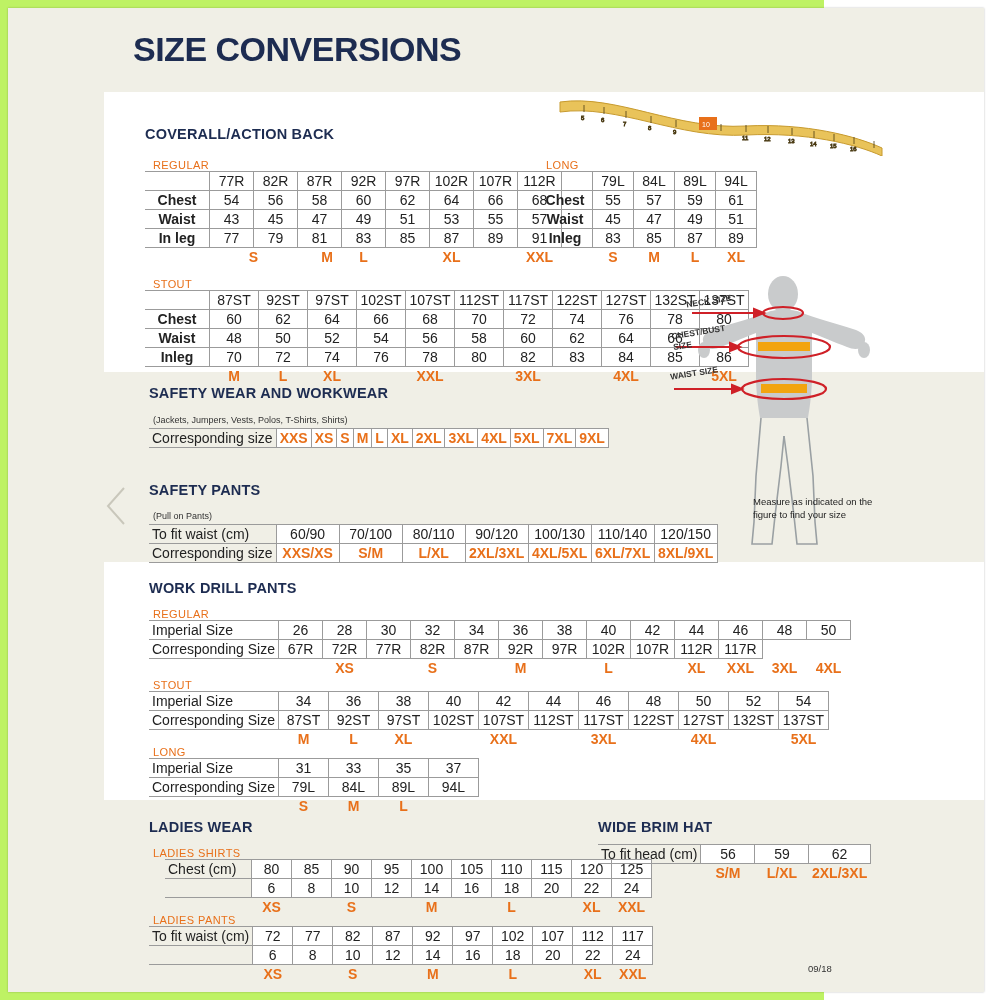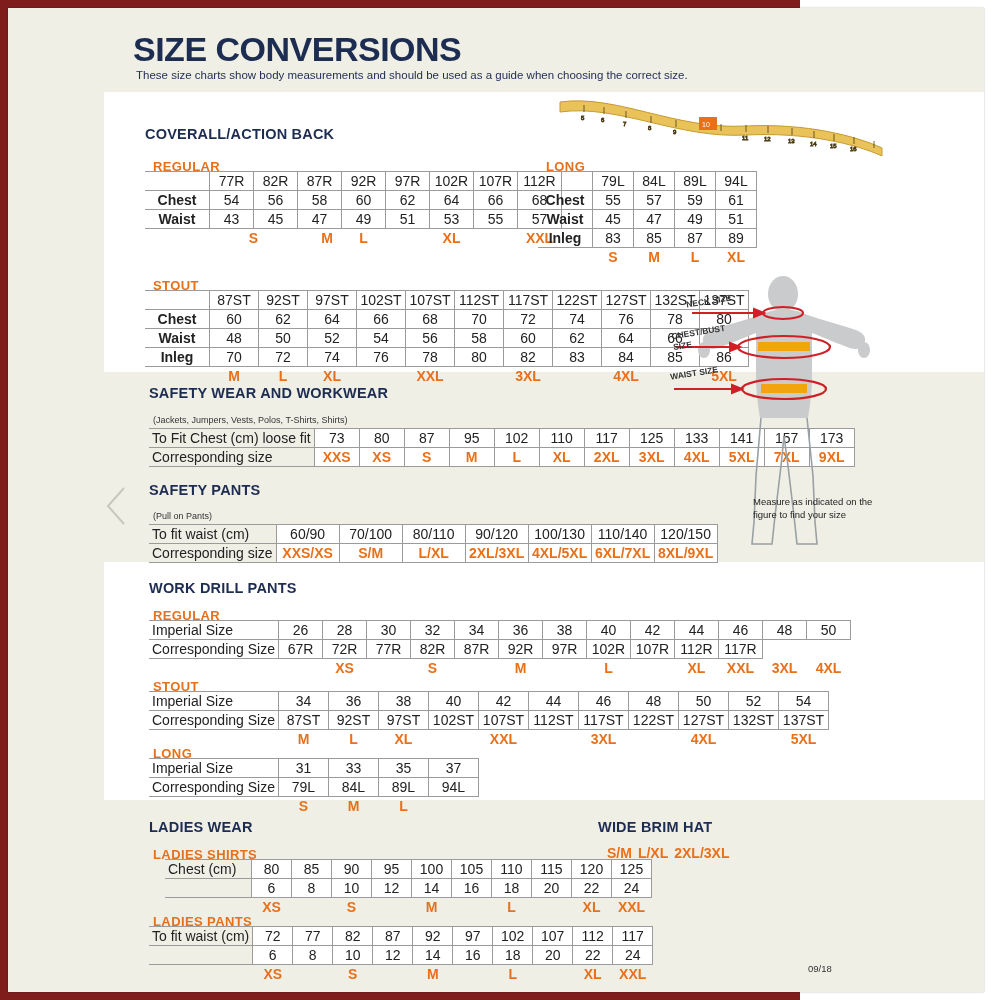--- a/index.html
+++ b/index.html
@@ -5,21 +5,22 @@
   html,body{margin:0;padding:0;}
   body{
     width:1000px;height:1000px;
     background:#ffffff;
     font-family:"Liberation Sans", sans-serif;
     overflow:hidden;
   }
   #page{
     position:relative;
     width:800px;height:1000px;
-    background:#7f1d1d;
+    background:#bef264;
+    padding-left:24px;
   }
   
   .paper{
     position:absolute;
     left:8px;top:8px;width:976px;height:984px;
     background:#ffffff;
     box-shadow:0 0 2px rgba(0,0,0,.25);
     overflow:hidden;
   }
   .leftband{
@@ -45,21 +46,21 @@
   .subtitle{
     position:absolute;left:128px;top:61px;
     font-size:11.5px;color:#1d2c51;
   }
   .sect{
     position:absolute;
     font-size:14.5px;font-weight:bold;color:#1d2c51;letter-spacing:.2px;
   }
   .subsect{
     position:absolute;
-    font-size:13px;font-weight:bold;color:#e8701a;letter-spacing:.4px;text-align:right;
+    font-size:11px;font-weight:normal;color:#e8701a;letter-spacing:.4px;text-align:right;
   }
   .note{
     position:absolute;font-size:9px;color:#333;
   }
   table.grid{
     position:absolute;
     border-collapse:collapse;
     font-size:14px;color:#222;
   }
   table.grid td{
@@ -104,21 +105,20 @@
 
 <div id="page">
   <div class="paper">
 
     <div class="leftband"></div>
     <div class="headerband"></div>
     <div class="midband"></div>
     <div class="lowband"></div>
 
     <h1 class="title">SIZE CONVERSIONS</h1>
-    <div class="subtitle">These size charts show body measurements and should be used as a guide when choosing the correct size.</div>
 
     <div class="tapewrap">
       <svg width="330" height="60" viewBox="0 0 330 60">
         <path d="M4,6 C60,-2 120,34 190,30 C250,27 300,40 326,52 L326,60 C300,48 250,36 190,39 C122,43 62,8 4,16 Z" fill="#e9c35a" stroke="#c79a2e" stroke-width="1"></path>
         <g stroke="#4a3a12" stroke-width="0.8" font-size="6" fill="#3b2f10" font-family="Liberation Sans, sans-serif">
           <line x1="28" y1="9" x2="28" y2="16"></line>
             <text x="25" y="24">5</text>
           <line x1="48" y1="11" x2="48" y2="18"></line>
             <text x="45" y="26">6</text>
           <line x1="70" y1="15" x2="70" y2="22"></line>
@@ -179,20 +179,31 @@
         <td>43</td>
         <td>45</td>
         <td>47</td>
         <td>49</td>
         <td>51</td>
         <td>53</td>
         <td>55</td>
         <td>57</td>
       </tr>
       <tr>
+        <td class="lbl">In leg</td>
+        <td>77</td>
+        <td>79</td>
+        <td>81</td>
+        <td>83</td>
+        <td>85</td>
+        <td>87</td>
+        <td>89</td>
+        <td>91</td>
+      </tr>
+      <tr>
         <td class="blank"></td>
         <td class="sz" colspan="2">S</td>
         <td class="sz" colspan="1" style="padding-left:18px;">M</td>
         <td class="sz">L</td>
         <td class="sz"></td>
         <td class="sz">XL</td>
         <td class="sz"></td>
         <td class="sz">XXL</td>
       </tr>
     </tbody>
@@ -312,35 +323,20 @@
         <td class="sz"></td>
         <td class="sz">5XL</td>
       </tr>
     </tbody>
       </table>
 
     <div class="sect" style="left:141px;top:377px;">SAFETY WEAR AND WORKWEAR</div>
     <div class="note" style="left:145px;top:407px;">(Jackets, Jumpers, Vests, Polos, T-Shirts, Shirts)</div>
     <table class="grid" style="left:141px;top:420px;">
       <tbody>
-          <tr>
-        <td class="lbl2" style="width:117px;">To Fit Chest (cm) loose fit</td>
-        <td style="width:38px;">73</td>
-        <td style="width:38px;">80</td>
-        <td style="width:38px;">87</td>
-        <td style="width:38px;">95</td>
-        <td style="width:38px;">102</td>
-        <td style="width:38px;">110</td>
-        <td style="width:38px;">117</td>
-        <td style="width:38px;">125</td>
-        <td style="width:38px;">133</td>
-        <td style="width:38px;">141</td>
-        <td style="width:38px;">157</td>
-        <td style="width:38px;">173</td>
-      </tr>
       <tr>
         <td class="lbl2">Corresponding size</td>
         <td class="szb">XXS</td>
         <td class="szb">XS</td>
         <td class="szb">S</td>
         <td class="szb">M</td>
         <td class="szb">L</td>
         <td class="szb">XL</td>
         <td class="szb">2XL</td>
         <td class="szb">3XL</td>
@@ -643,20 +639,26 @@
         <td class="sz"></td>
         <td class="sz">XL</td>
         <td class="sz">XXL</td>
       </tr>
     </tbody>
       </table>
 
     <div class="sect" style="left:590px;top:811px;">WIDE BRIM HAT</div>
     <table class="grid" style="left:590px;top:836px;">
       <tbody>
+          <tr>
+        <td class="lbl2" style="width:84px;">To fit head (cm)</td>
+        <td style="width:47px;">56</td>
+        <td style="width:47px;">59</td>
+        <td style="width:47px;">62</td>
+      </tr>
       <tr>
         <td class="blank"></td>
         <td class="sz">S/M</td>
         <td class="sz">L/XL</td>
         <td class="sz">2XL/3XL</td>
       </tr>
     </tbody>
       </table>
 
     <div class="footer-date">09/18</div>

